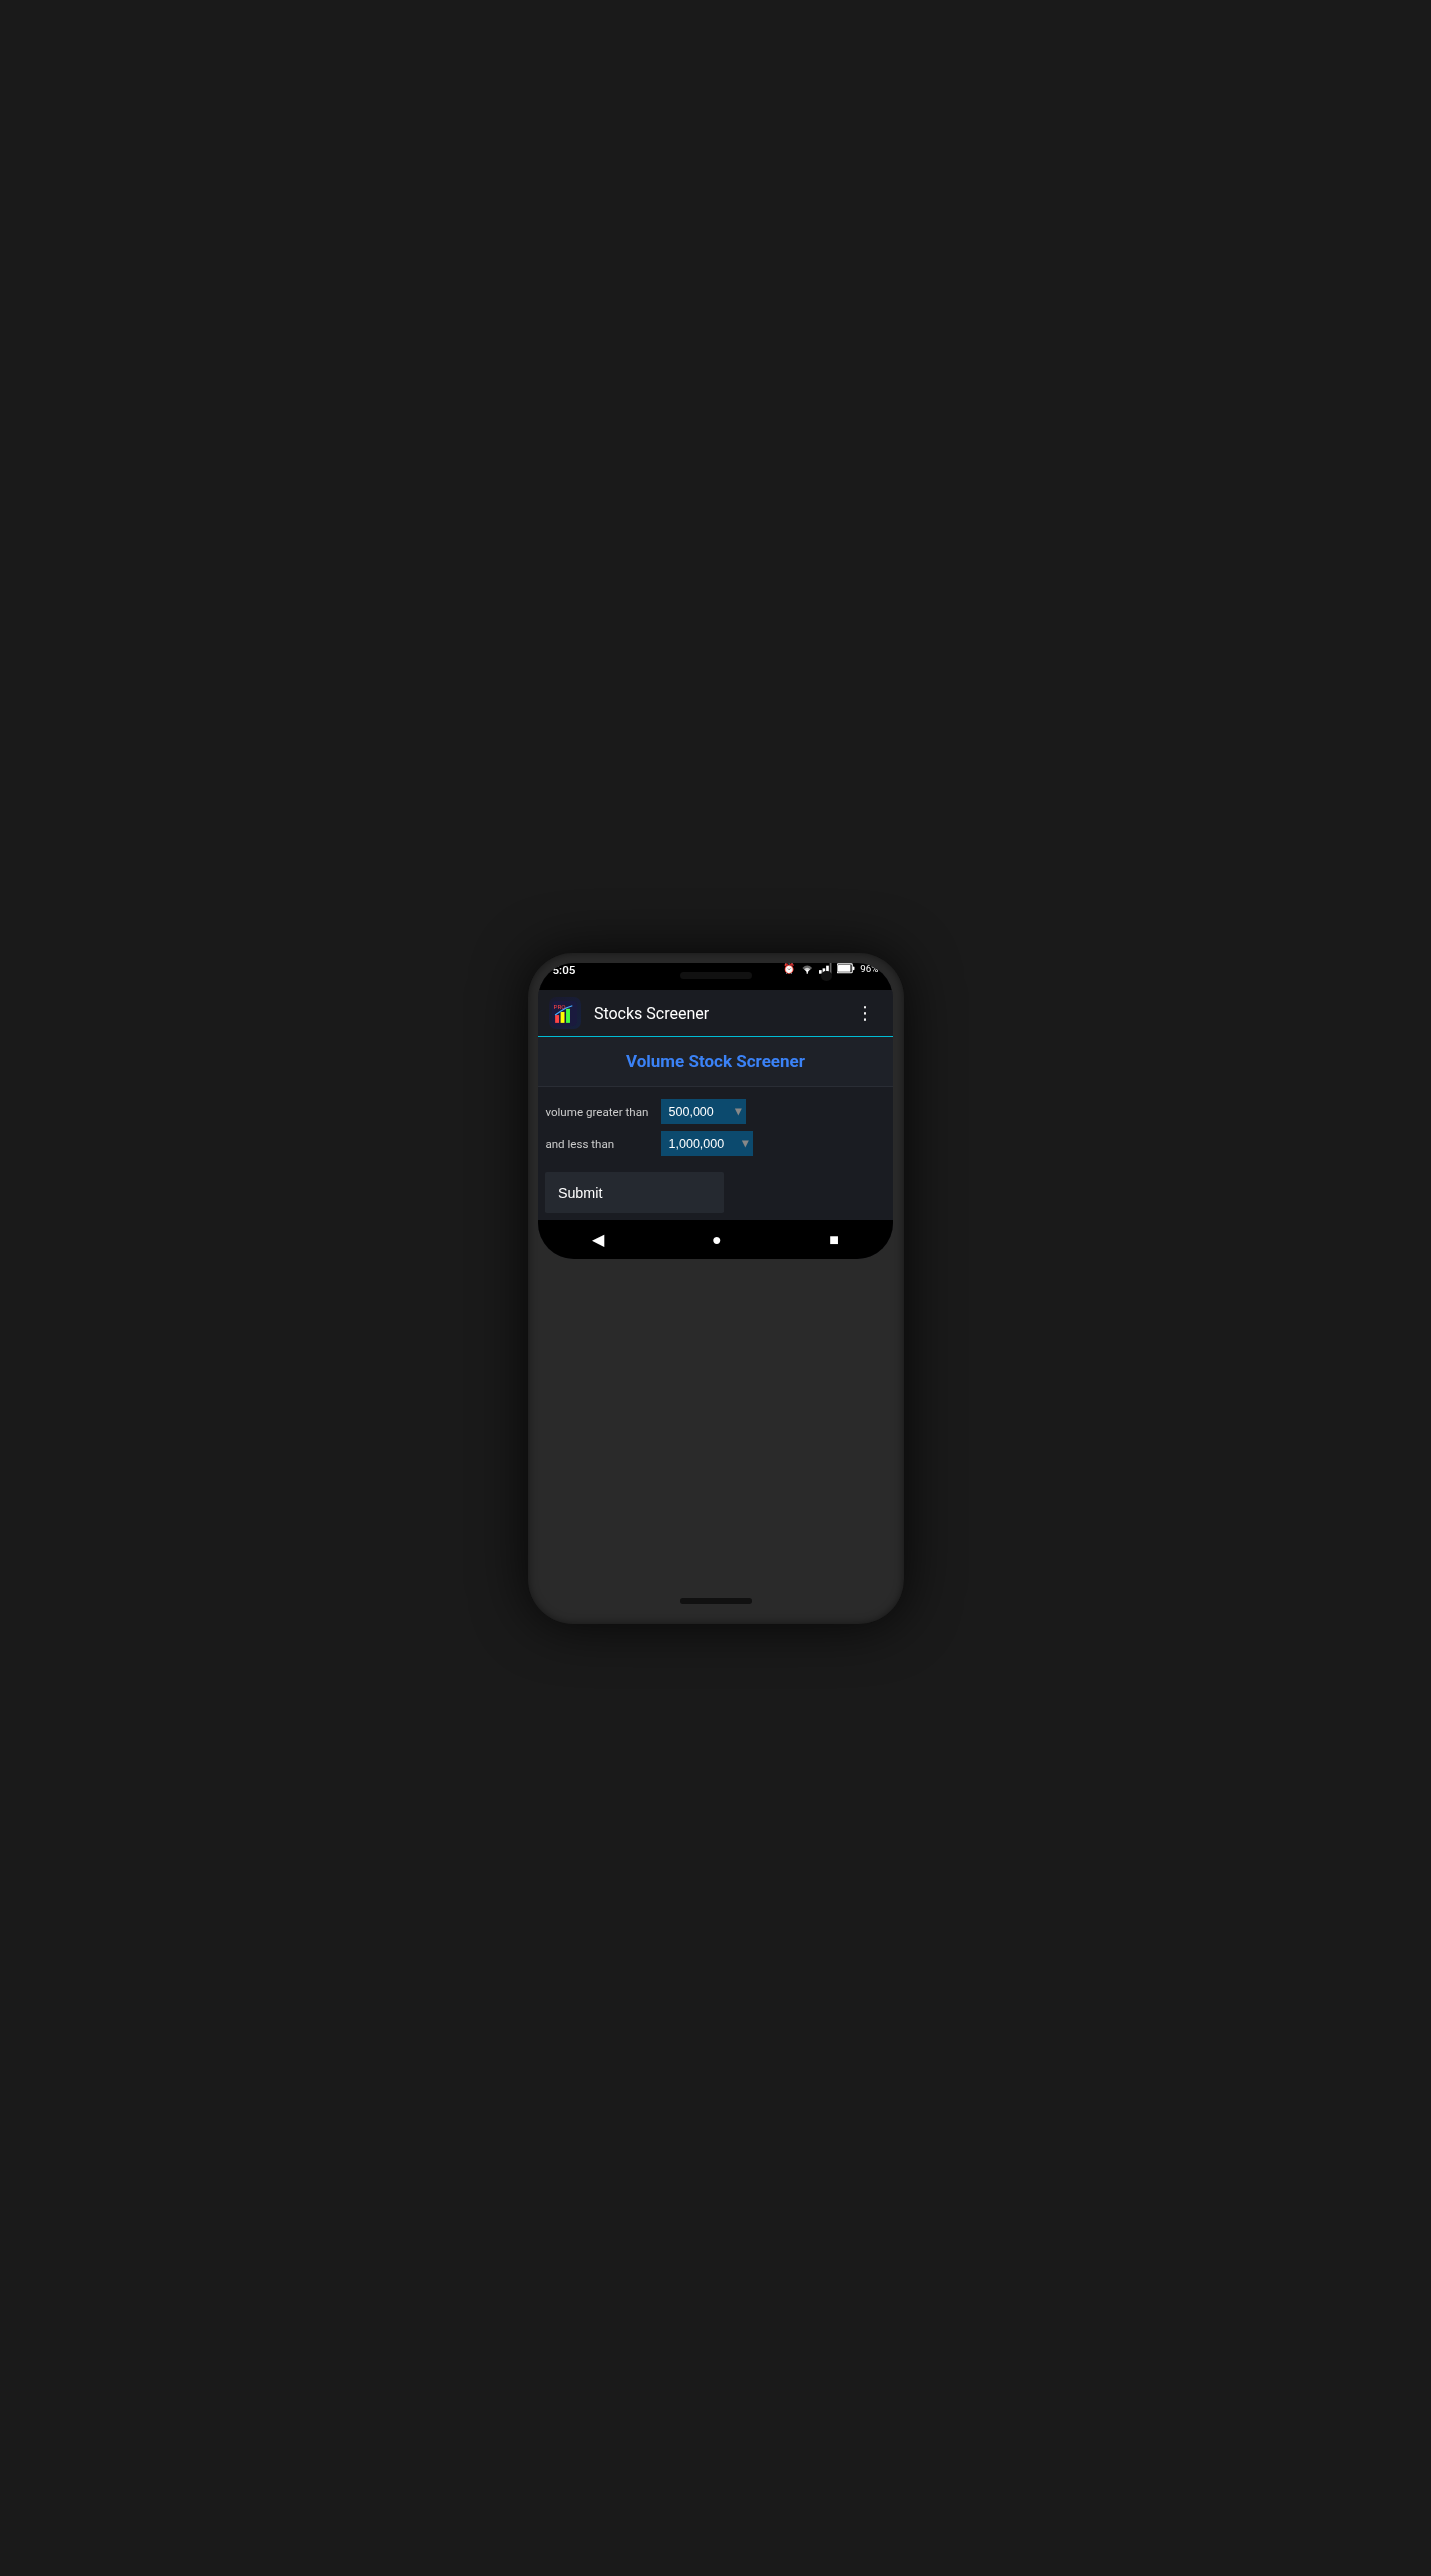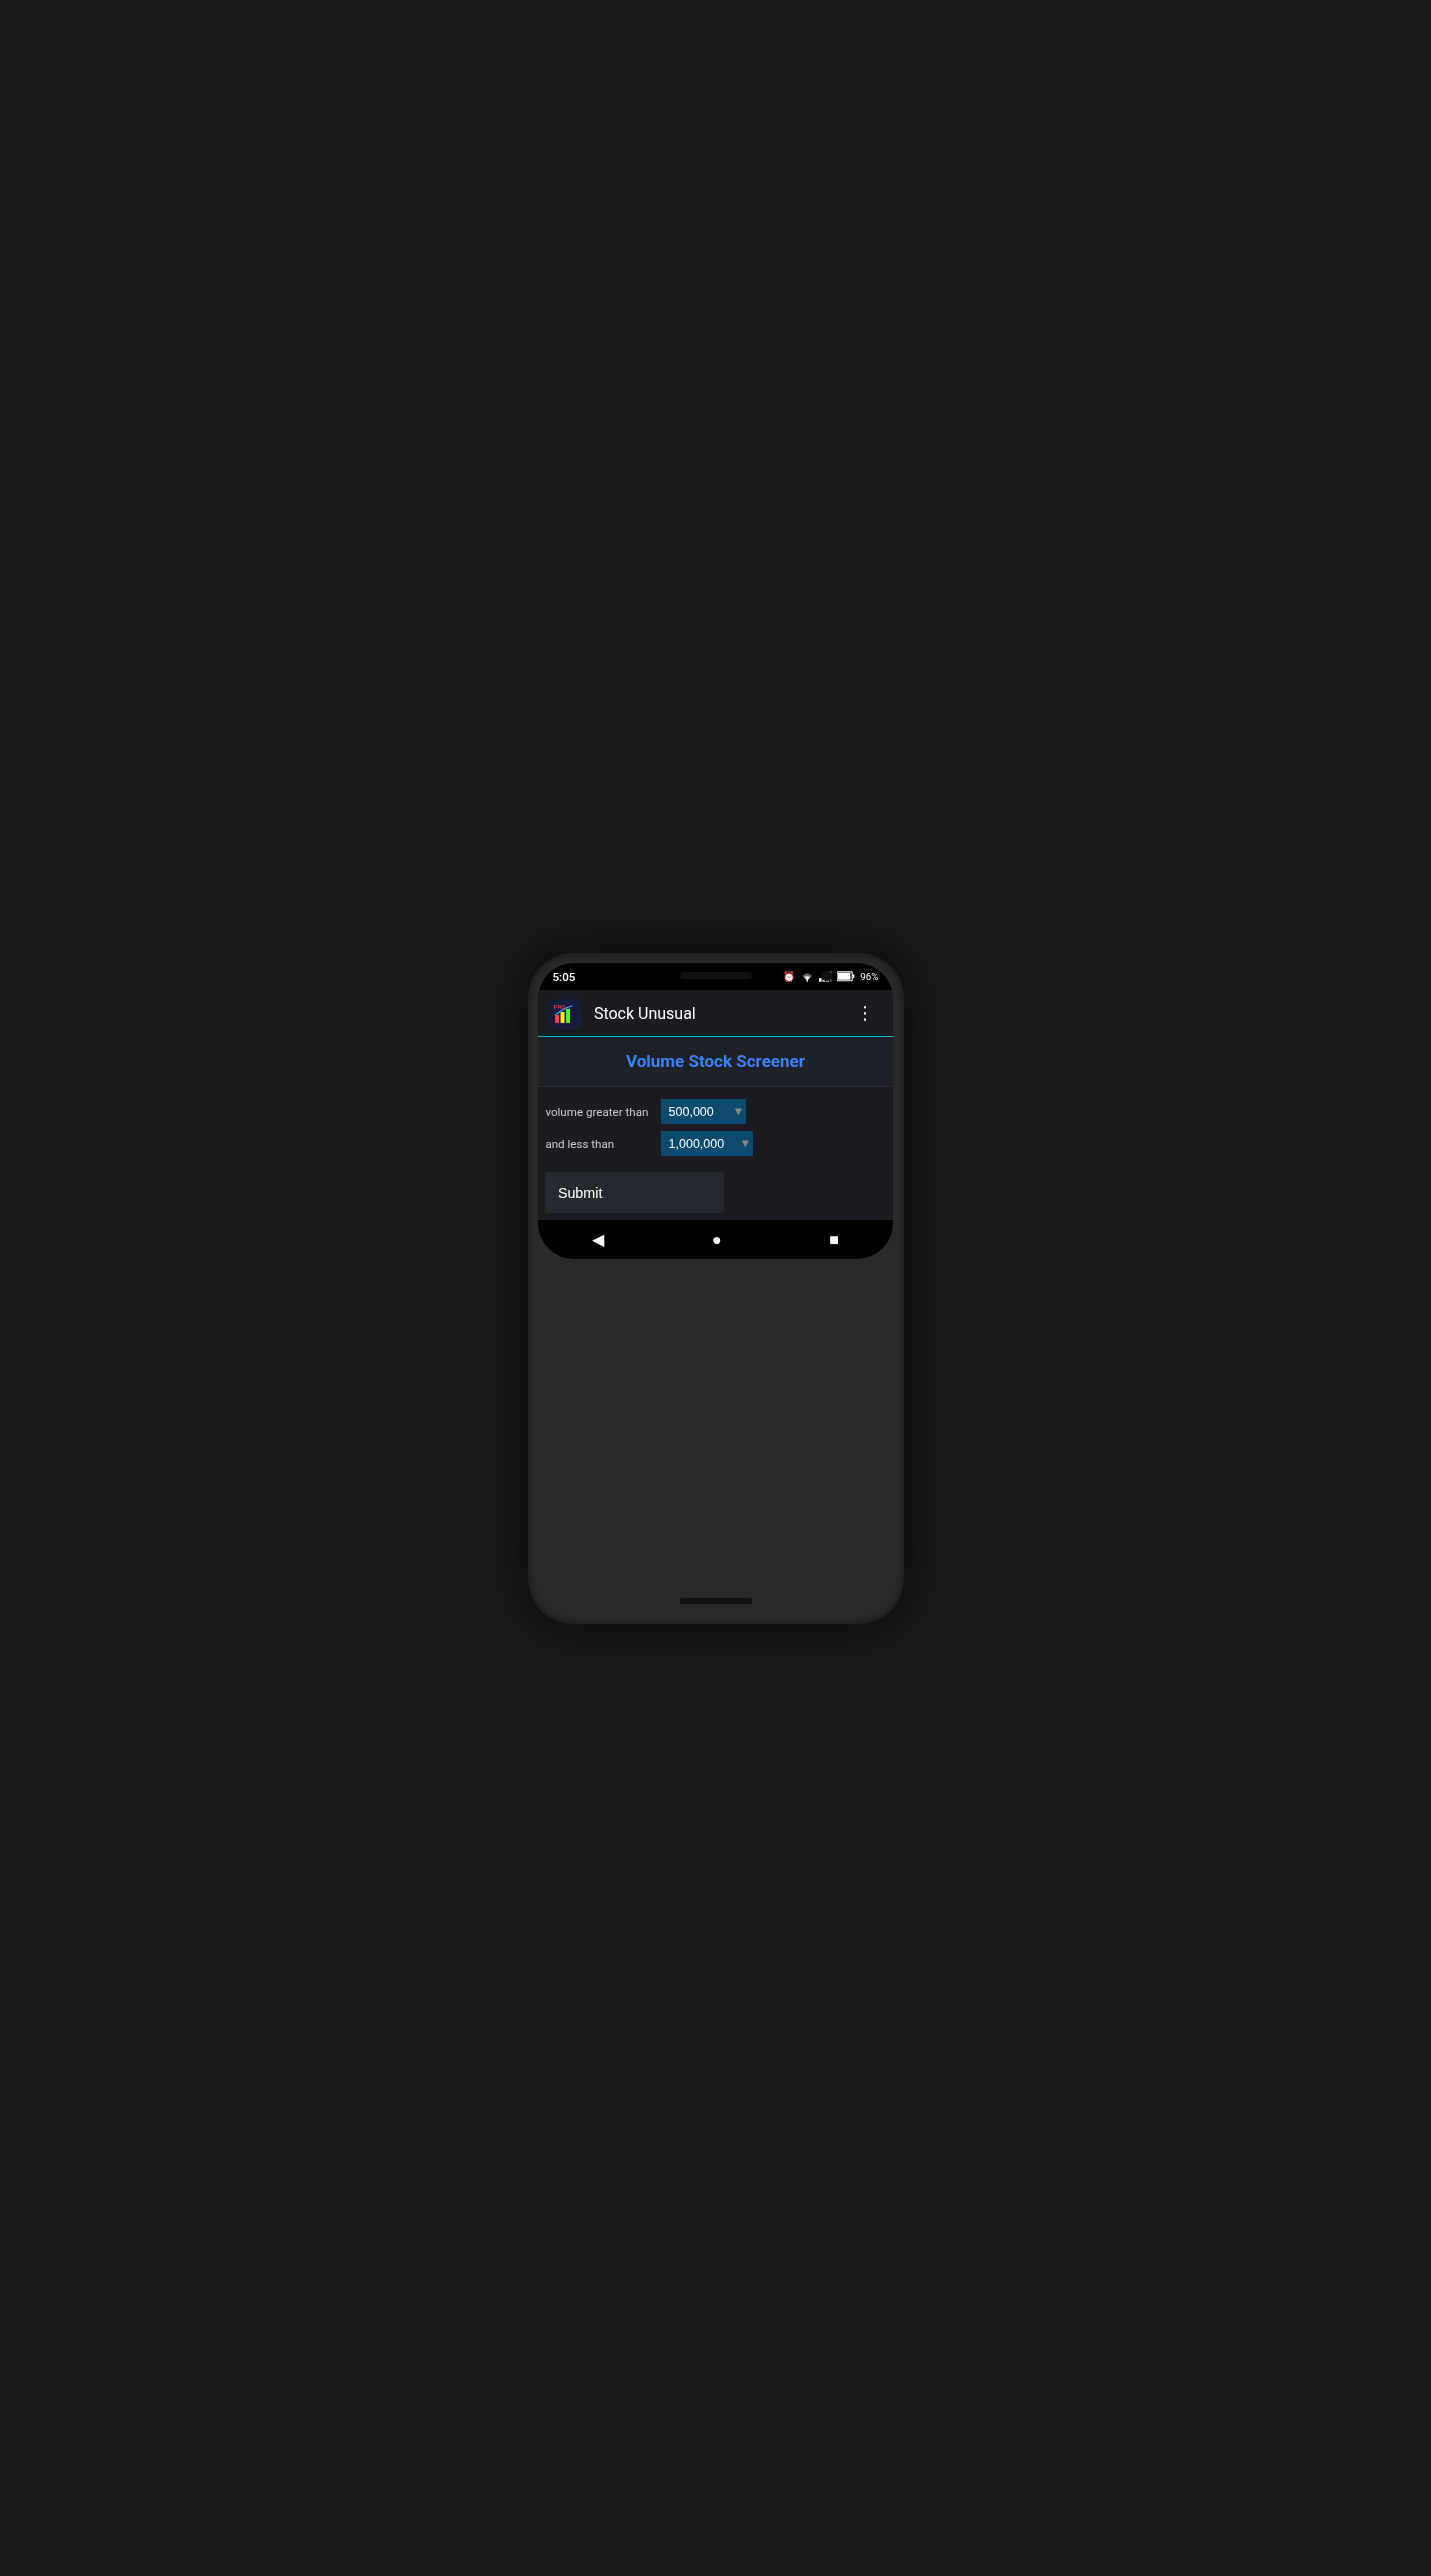--- a/index.html
+++ b/index.html
@@ -56,21 +56,21 @@
       flex-direction: column;
       border-radius: 36px;
       overflow: hidden;
     }
 
     
     .status-bar {
       background: #000;
       height: 27px;
       display: flex;
-      align-items: center;
+      align-items: flex-start;
       justify-content: space-between;
       padding: 0 14.3px;
       flex-shrink: 0;
     }
 
     .status-time {
       color: #fff;
       font-size: 11.6px;
       font-weight: 500;
     }
@@ -317,21 +317,21 @@
       <div class="app-icon">
         <svg class="chart-icon" viewBox="0 0 32 32">
           <rect width="32" height="32" rx="6" fill="#1a1a3e"></rect>
           <text x="2" y="10" font-size="8" fill="#ff4444">PRO</text>
           <rect x="4" y="18" width="5" height="10" fill="#f44"></rect>
           <rect x="11" y="14" width="5" height="14" fill="#ff0"></rect>
           <rect x="18" y="10" width="5" height="18" fill="#4f4"></rect>
           <polyline points="4,18 11,13 18,9 26,6" fill="none" stroke="#4af" stroke-width="1.5"></polyline>
         </svg>
       </div>
-      <span class="app-title">Stock Unusual</span>
+      <span class="app-title">Stocks Screener</span>
       <span class="overflow-menu">⋮</span>
     </div>
 
     <div class="main-content">
 
       <div class="page-title-section">
         <span class="page-title">Volume Stock Screener</span>
       </div>
 
 

